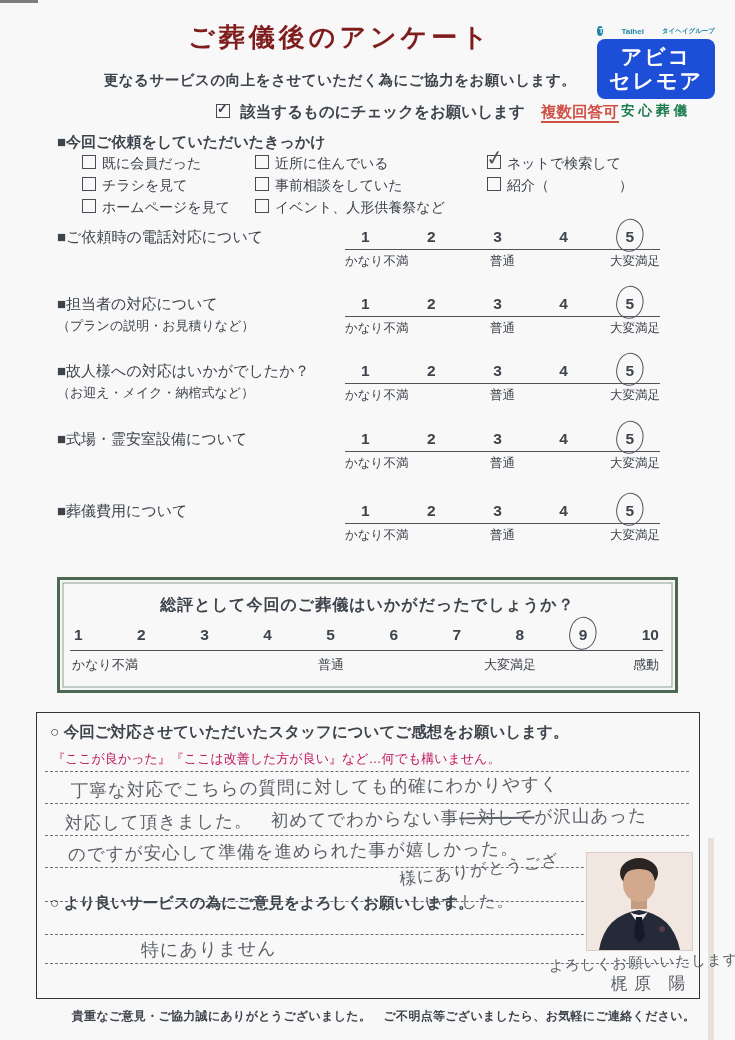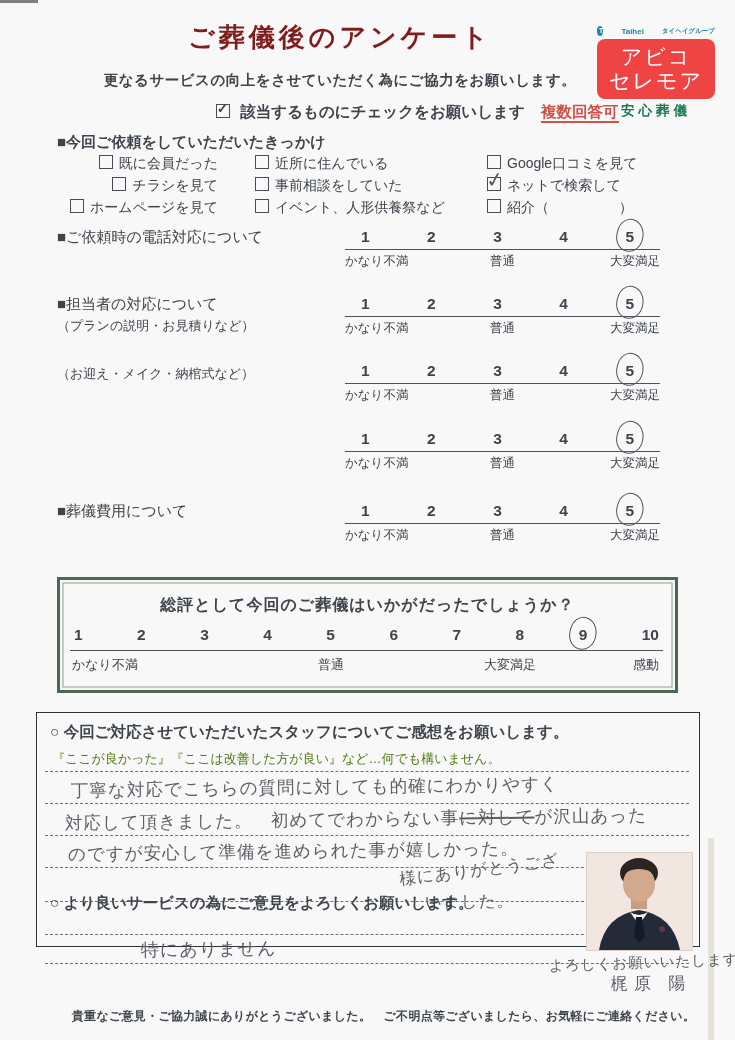--- a/index.html
+++ b/index.html
@@ -12,27 +12,27 @@
   .title{position:absolute;top:20px;left:0;width:680px;text-align:center;font-size:26px;font-weight:600;letter-spacing:4px;color:#7f1d1d;margin:0;}
   .subtitle{position:absolute;top:71px;left:0;width:680px;text-align:center;font-size:14.5px;font-weight:700;letter-spacing:.5px;}
   .check-instruction{position:absolute;left:216px;top:102px;font-size:15.5px;font-weight:700;white-space:nowrap;}
   .multi{color:#cf5148;border-bottom:2px solid #cf5148;margin-left:12px;padding-bottom:1px;}
 
   
   .logo{position:absolute;right:20px;top:26px;width:118px;text-align:center;}
   .logo-top{font-size:8px;color:#1d86a5;font-weight:700;white-space:nowrap;display:flex;align-items:center;justify-content:center;gap:18px;text-align:right;}
   .t-icon{display:inline-block;width:10px;height:10px;border-radius:50%;background:#1d86a5;color:#fff;font-size:7px;line-height:10px;font-weight:700;}
   .t-suffix{font-size:6.5px;color:#1d86a5;}
-  .logo-box{margin-top:3px;background:#ef4444;border-radius:8px;color:#fff;font-weight:400;font-size:21px;line-height:1.12;padding:6px 2px 7px;letter-spacing:2px;}
+  .logo-box{margin-top:3px;background:#1d4ed8;border-radius:8px;color:#fff;font-weight:700;font-size:21px;line-height:1.12;padding:6px 2px 7px;letter-spacing:2px;}
   .logo-tag{margin-top:3px;color:#1c7a4f;font-weight:800;font-size:13.5px;letter-spacing:4px;}
 
   
   .sec-heading{position:absolute;left:57px;top:133px;font-size:15px;font-weight:700;}
   .chk-col{position:absolute;top:152px;font-size:14px;}
-  .c1{left:70px;text-align:right;} .c2{left:255px;} .c3{left:487px;}
+  .c1{left:82px;} .c2{left:255px;} .c3{left:487px;}
   .chk-item{height:22px;line-height:22px;white-space:nowrap;}
   .cb{display:inline-block;width:12px;height:12px;border:1.5px solid #474d54;margin-right:6px;vertical-align:-1px;position:relative;background:transparent;}
   .cb .pc{position:absolute;left:0px;top:-4px;font-size:13px;color:#3f454b;}
   .hand-check{position:absolute;left:-2px;top:-9px;font-size:21px;color:#54585d;transform:rotate(-8deg);font-family:"DejaVu Sans",sans-serif;}
 
   
   .rating-row{position:absolute;left:57px;width:603px;}
   .q-label{font-size:15px;font-weight:400;}
   .q-sub{font-size:13px;margin-top:3px;}
   .scale5{position:absolute;left:288px;top:0;width:315px;}
@@ -48,24 +48,24 @@
   .overall-box{position:absolute;left:57px;top:577px;width:621px;height:116px;border:3px solid #4d6852;box-shadow:inset 0 0 0 2.5px #f6f6f7, inset 0 0 0 3.5px #8d9e8f;box-sizing:border-box;}
   .ob-q{text-align:center;margin-top:15px;font-size:16px;font-weight:700;letter-spacing:1px;}
   .ob-nums{display:flex;justify-content:space-between;margin:10px 12px 0 10px;padding:0 4px 6px;font-size:15.5px;font-weight:600;border-bottom:1.8px solid #4e545a;}
   .ob-labels{position:relative;height:18px;margin-top:5px;font-size:13px;}
   .ob-labels .low{position:absolute;left:12px;}
   .ob-labels .mid{position:absolute;left:258px;}
   .ob-labels .high{position:absolute;left:424px;}
   .ob-labels .top{position:absolute;right:16px;}
 
   
-  .staff-box{position:absolute;left:36px;top:712px;width:664px;height:235px;border:1.6px solid #2f343a;box-sizing:border-box;}
+  .staff-box{position:absolute;left:36px;top:712px;width:664px;height:287px;border:1.6px solid #2f343a;box-sizing:border-box;}
   .fb-heading{position:absolute;left:13px;top:9px;font-size:15.5px;font-weight:700;white-space:nowrap;}
   .fb-heading2{position:absolute;left:13px;top:180px;font-size:15.5px;font-weight:700;white-space:nowrap;}
-  .fb-hint{position:absolute;left:15px;top:37px;font-size:13px;color:#4d7c0f;}
+  .fb-hint{position:absolute;left:15px;top:37px;font-size:13px;color:#be185d;}
   .dash{position:absolute;left:8px;right:10px;border-top:1.5px dashed #6b7077;height:0;}
   .hw{position:absolute;font-family:"DejaVu Sans",sans-serif;color:#5b5f65;font-size:17.5px;letter-spacing:1px;white-space:nowrap;transform:rotate(-.8deg);}
   .strike{text-decoration:line-through;text-decoration-thickness:2px;}
   .thanks1{left:362px;top:146px;font-size:16.5px;transform:rotate(-7deg);}
   .thanks2{left:388px;top:178px;font-size:16.5px;}
   .closing{left:512px;top:240px;font-size:14.5px;transform:rotate(-2deg);}
   .signature{left:574px;top:259px;font-size:17px;letter-spacing:6px;}
   .photo{position:absolute;left:549px;top:139px;width:105px;height:97px;border:1px solid #d8cfc8;background:#efe3dc;}
 
   .footer{position:absolute;top:1008px;left:16px;width:100%;text-align:center;font-size:12px;font-weight:700;letter-spacing:.3px;}
@@ -104,21 +104,20 @@
     <div class="chk-item"><span class="cb"></span><span>既に会員だった</span></div>
     <div class="chk-item"><span class="cb"></span><span>チラシを見て</span></div>
     <div class="chk-item"><span class="cb"></span><span>ホームページを見て</span></div>
   </div>
   <div class="chk-col c2">
     <div class="chk-item"><span class="cb"></span><span>近所に住んでいる</span></div>
     <div class="chk-item"><span class="cb"></span><span>事前相談をしていた</span></div>
     <div class="chk-item"><span class="cb"></span><span>イベント、人形供養祭など</span></div>
   </div>
   <div class="chk-col c3">
-    <div class="chk-item"><span class="cb"></span><span>Google口コミを見て</span></div>
     <div class="chk-item"><span class="cb"><span class="hand-check">✓</span></span><span>ネットで検索して</span></div>
     <div class="chk-item"><span class="cb"></span><span>紹介（　　　　　）</span></div>
   </div>
 
   <div class="rating-row" style="top:228px">
     <div class="q-label">■ご依頼時の電話対応について</div>
     <div class="q-sub"></div>
     <div class="scale5">
       <div class="nums">
         <span>1</span>
@@ -148,38 +147,40 @@
       </div>
       <div class="slabels">
         <span class="low">かなり不満</span>
         <span class="mid">普通</span>
         <span class="high">大変満足</span>
       </div>
     </div>
   </div>
 
   <div class="rating-row" style="top:362px">
+    <div class="q-label">■故人様への対応はいかがでしたか？</div>
     <div class="q-sub">（お迎え・メイク・納棺式など）</div>
     <div class="scale5">
       <div class="nums">
         <span>1</span>
         <span>2</span>
         <span>3</span>
         <span>4</span>
         <span class="circled">5</span>
       </div>
       <div class="slabels">
         <span class="low">かなり不満</span>
         <span class="mid">普通</span>
         <span class="high">大変満足</span>
       </div>
     </div>
   </div>
 
   <div class="rating-row" style="top:430px">
+    <div class="q-label">■式場・霊安室設備について</div>
     <div class="q-sub"></div>
     <div class="scale5">
       <div class="nums">
         <span>1</span>
         <span>2</span>
         <span>3</span>
         <span>4</span>
         <span class="circled">5</span>
       </div>
       <div class="slabels">

